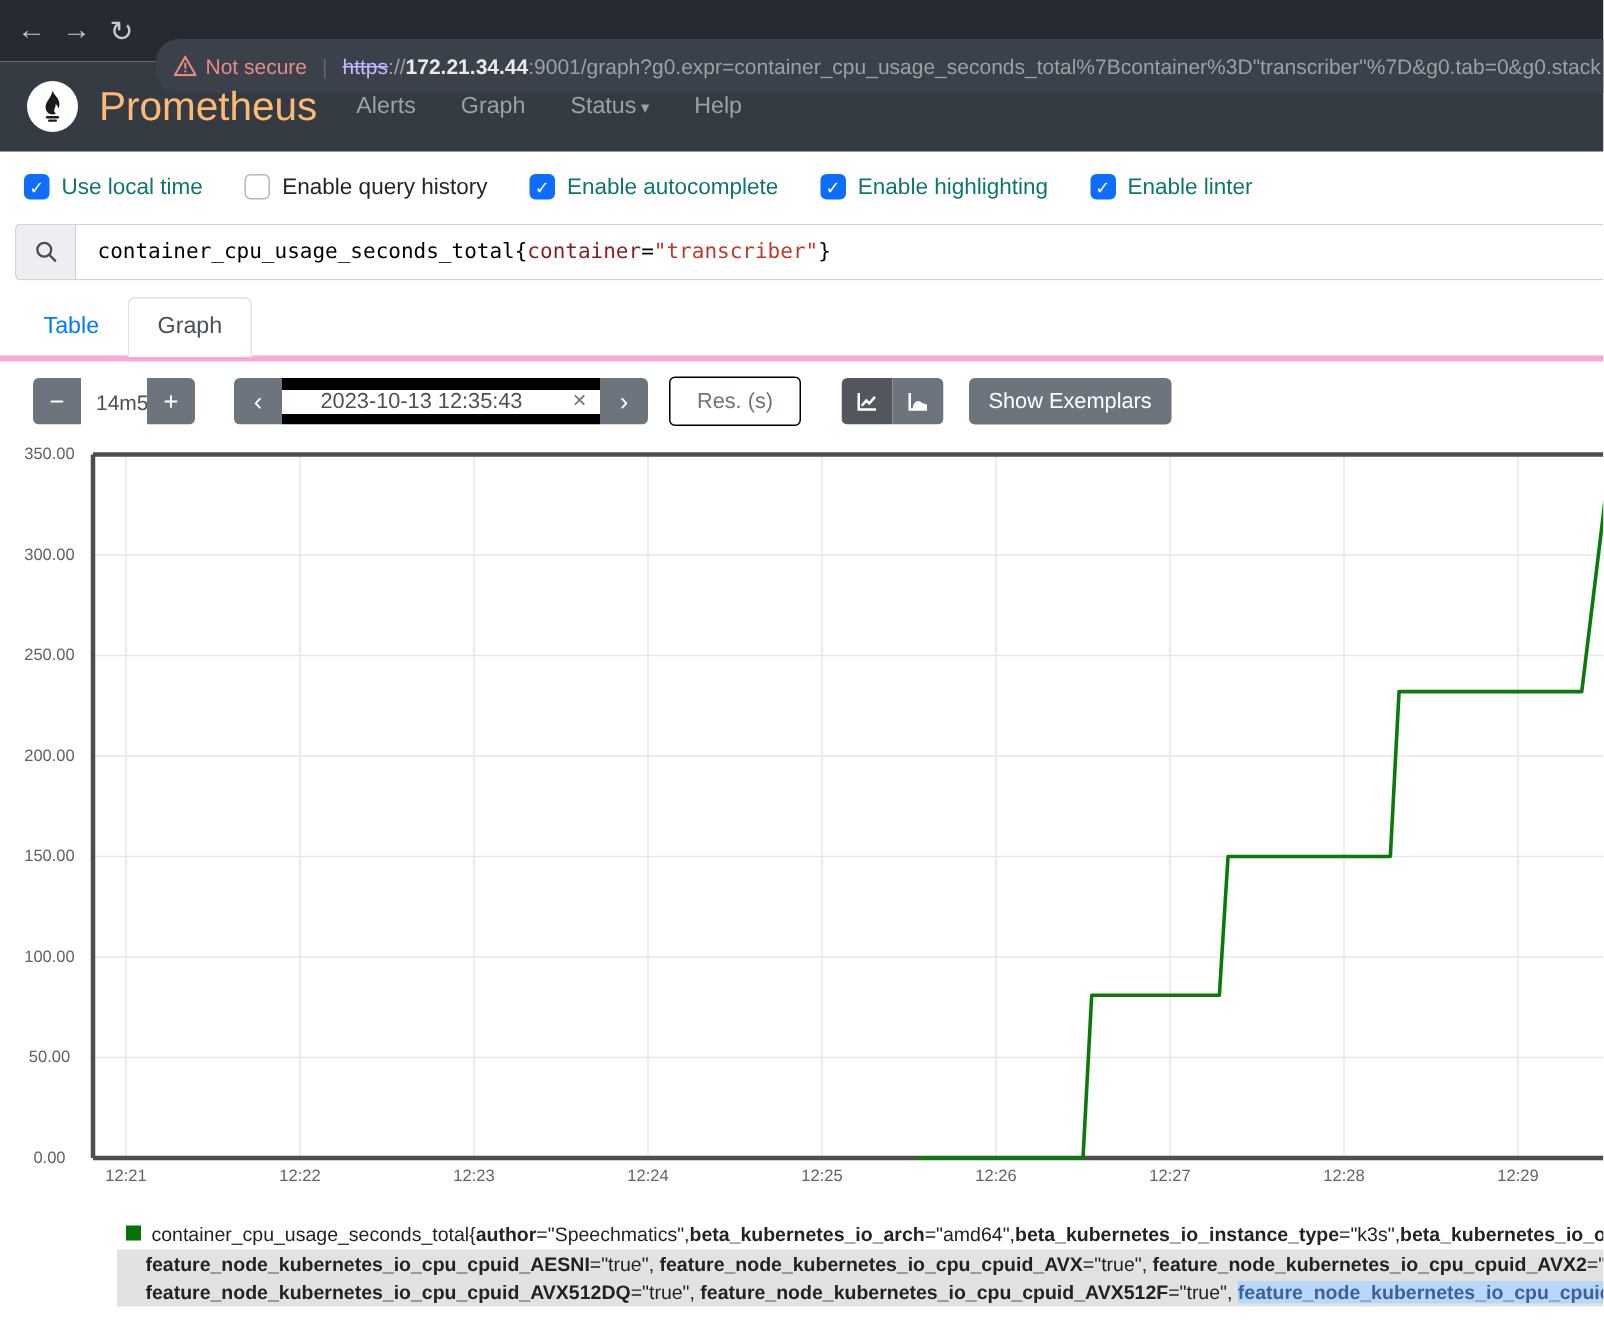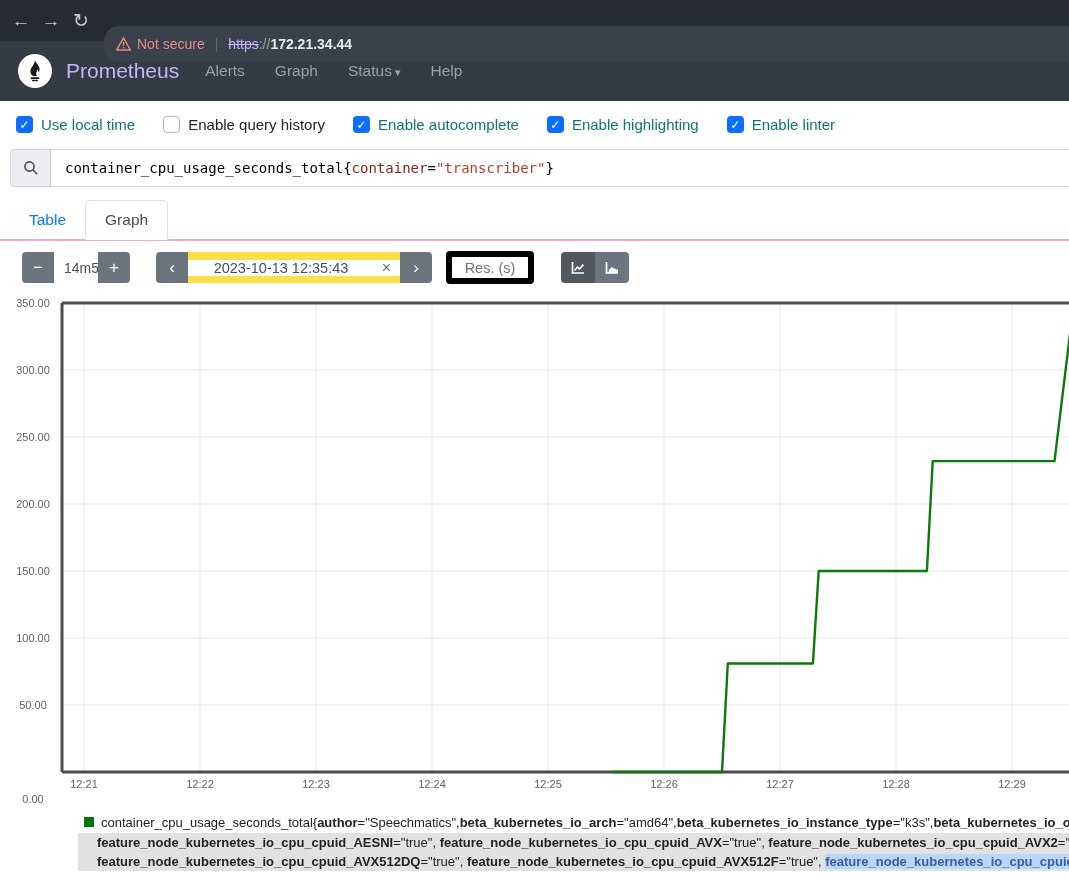--- a/index.html
+++ b/index.html
@@ -14,21 +14,21 @@
   .warn-wrap { display:flex; align-items:center; gap:6px; color:#e98b85; }
   .pill-sep { color:#5d6570; margin:0 10px; }
   .u-https { color:#c4b5fd; text-decoration:line-through; }
   .u-dim { color:#9aa0a6; }
   .u-host { color:#e8eaed; font-weight:bold; }
 
   
   .navbar { height:60px; background:#353b43; display:flex; align-items:center; padding:0 18px; }
   .logo { width:34px; height:34px; border-radius:50%; background:#fff; display:flex; align-items:center;
           justify-content:center; margin-right:14px; }
-  .brand { color:#c4b5fd; font-size:21px; }
+  .brand { color:#fdba74; font-size:27px; }
   .nav-links { display:flex; margin-left:26px; gap:30px; }
   .nav-link { color:#9aa1a9; font-size:15.5px; cursor:pointer; }
   .caret { font-size:11px; margin-left:3px; }
 
   
   .options-row { padding:15px 16px 14px 16px; display:flex; gap:28px; align-items:center; font-size:15px; }
   .opt { display:flex; align-items:center; gap:8px; cursor:pointer; }
   .cb { width:17px; height:17px; border-radius:4px; display:flex; align-items:center; justify-content:center; }
   .cb.on { background:#0d6efd; color:#fff; font-size:12px; }
   .cb.off { background:#fff; border:1px solid #b1b7be; }
@@ -38,40 +38,40 @@
   
   .query-row { margin:2px 0 0 10px; display:flex; height:38px; border:1px solid #ced4da; border-radius:4px 0 0 4px; border-right:none; }
   .search-addon { width:40px; background:#eceef1; border-right:1px solid #ced4da; border-radius:4px 0 0 4px;
                   display:flex; align-items:center; justify-content:center; }
   .query-input { flex:1; display:flex; align-items:center; padding-left:14px; background:#fff;
                  font-family:"DejaVu Sans Mono", monospace; font-size:14px; color:#000; white-space:pre; }
   .q-label { color:#8b2020; }
   .q-string { color:#c0392b; }
 
   
-  .tabs { margin-top:12px; padding:0 10px; border-bottom:2px solid #f9a8d4; display:flex; align-items:flex-end; height:42px; }
+  .tabs { margin-top:12px; padding:0 10px; border-bottom:4px solid #f9a8d4; display:flex; align-items:flex-end; height:42px; }
   .tab { padding:10px 19px; font-size:15.5px; cursor:pointer; }
   .tab.inactive { color:#007bff; }
   .tab.active { color:#495057; background:#fff; border:1px solid #dee2e6; border-bottom:1px solid #fff;
                 border-radius:5px 5px 0 0; margin-bottom:-1px; }
 
   
   .controls { padding:10px 0 8px 22px; display:flex; align-items:center; }
   .btn { background:#6c757d; color:#fff; border:none; height:31px; display:flex; align-items:center;
          justify-content:center; cursor:pointer; font-family:inherit; }
   .grp { display:flex; height:31px; border-radius:4px; overflow:hidden; }
   .grp .btn { width:32px; font-size:17px; }
   .dur-input { width:44px; border:none; outline:none; text-align:left; padding-left:10px; font-size:14px;
                color:#495057; font-family:inherit; }
   .time-grp { margin-left:26px; }
-  .time-box { position:relative; width:212px; background:#fde047; display:flex; align-items:center; justify-content:center; }
+  .time-box { position:relative; width:212px; background:#000000; display:flex; align-items:center; justify-content:center; }
   .time-input { width:100%; border:none; outline:none; text-align:center; font-size:14.5px; color:#495057;
                 font-family:inherit; padding-right:26px; }
   .clear-x { position:absolute; right:9px; color:#6c757d; font-size:16px; cursor:pointer; }
-  .res-input { margin-left:14px; width:88px; height:33px; border:6px solid #000000; border-radius:4px;
+  .res-input { margin-left:14px; width:88px; height:33px; border:1px solid #000000; border-radius:4px;
                text-align:center; font-size:14.5px; font-family:inherit; color:#495057; outline:none; }
   .res-input::placeholder { color:#6c757d; }
   .toggle-grp { margin-left:27px; }
   .toggle-grp .btn { width:34px; }
   .btn.active-t { background:#51575d; }
   .exemplars-btn { margin-left:17px; border-radius:4px; padding:0 13px; font-size:14.5px; }
 
   
   .chart-region { position:relative; width:1069px; height:505px; margin-top:2px; }
   .chart-region svg { position:absolute; left:0; top:0; }
@@ -100,20 +100,21 @@
         <path d="M8 1 L15.4 14 H0.6 Z" fill="none" stroke="#e98b85" stroke-width="1.5"></path>
         <rect x="7.3" y="5.2" width="1.5" height="4.2" fill="#e98b85"></rect>
         <rect x="7.3" y="10.6" width="1.5" height="1.5" fill="#e98b85"></rect>
       </svg>
       <span>Not secure</span>
     </span>
     <span class="pill-sep">|</span>
     <span class="u-https">https</span>
     <span class="u-dim">://</span>
     <span class="u-host">172.21.34.44</span>
+    <span class="u-dim">:9001/graph?g0.expr=container_cpu_usage_seconds_total%7Bcontainer%3D"transcriber"%7D&amp;g0.tab=0&amp;g0.stack</span>
   </div>
 </div>
 
 <nav class="navbar">
   <span class="logo">
     <svg width="24" height="24" viewBox="0 0 24 24">
       <path d="M12 1.5c1.2 3.2 4.6 4.8 4.6 9 0 1.1-.25 2.1-.7 2.9-.25-1.5-1.05-2.5-1.8-3 .25 2.1-1 2.8-1 4.5 0 .85.55 1.5 1.35 1.6-.7.5-1.6.8-2.45.8-2.7 0-4.6-2-4.6-4.9 0-3.9 3.5-5.5 4.6-10.9z" fill="#1b1b1b"></path>
       <rect x="7.6" y="18.3" width="8.8" height="1.7" rx=".85" fill="#1b1b1b"></rect>
       <rect x="9" y="20.7" width="6" height="1.5" rx=".75" fill="#1b1b1b"></rect>
     </svg>
@@ -187,20 +188,21 @@
         <path d="M4.5 10.5l3-3.4 2 1.9 3.8-4.4" stroke="#fff" stroke-width="1.7" fill="none"></path>
       </svg>
     </button>
     <button class="btn">
       <svg width="16" height="16" viewBox="0 0 16 16">
         <path d="M2.5 2v11h11.5" stroke="#fff" stroke-width="1.7" fill="none"></path>
         <path d="M4.5 13c0-3.4 1.8-5.6 3.6-5.6 1.8 0 2 1.7 5.9 2.3V13z" fill="#fff"></path>
       </svg>
     </button>
   </div>
+  <button class="btn exemplars-btn">Show Exemplars</button>
 </div>
 
 <div class="chart-region" id="chart-region">
     <svg width="1069" height="505">
       <line x1="84" y1="9" x2="84" y2="478" stroke="#e7e7e7" stroke-width="1"></line>
       <line x1="200" y1="9" x2="200" y2="478" stroke="#e7e7e7" stroke-width="1"></line>
       <line x1="316" y1="9" x2="316" y2="478" stroke="#e7e7e7" stroke-width="1"></line>
       <line x1="432" y1="9" x2="432" y2="478" stroke="#e7e7e7" stroke-width="1"></line>
       <line x1="548" y1="9" x2="548" y2="478" stroke="#e7e7e7" stroke-width="1"></line>
       <line x1="664" y1="9" x2="664" y2="478" stroke="#e7e7e7" stroke-width="1"></line>
@@ -218,21 +220,21 @@
       <line x1="62" y1="478" x2="1069" y2="478" stroke="#4d4d4d" stroke-width="3"></line>
       <path d="M611.8 478.0 L722.0 478.0 L727.8 369.5 L812.9 369.5 L818.7 277.0 L926.9 277.0 L932.7 167.1 L1054.5 167.1 L1070.0 39.8 " fill="none" stroke="#0a7a0a" stroke-width="2.4" stroke-linejoin="round"></path>
     </svg>
     <div class="ytick" style="top: 3px;">350.00</div>
     <div class="ytick" style="top: 70px;">300.00</div>
     <div class="ytick" style="top: 137px;">250.00</div>
     <div class="ytick" style="top: 204px;">200.00</div>
     <div class="ytick" style="top: 271px;">150.00</div>
     <div class="ytick" style="top: 338px;">100.00</div>
     <div class="ytick" style="top: 405px;">50.00</div>
-    <div class="ytick" style="top: 472px; margin-top: 27px;">0.00</div>
+    <div class="ytick" style="top: 472px;">0.00</div>
     <div class="xtick" style="left: 59px;">12:21</div>
     <div class="xtick" style="left: 175px;">12:22</div>
     <div class="xtick" style="left: 291px;">12:23</div>
     <div class="xtick" style="left: 407px;">12:24</div>
     <div class="xtick" style="left: 523px;">12:25</div>
     <div class="xtick" style="left: 639px;">12:26</div>
     <div class="xtick" style="left: 755px;">12:27</div>
     <div class="xtick" style="left: 871px;">12:28</div>
     <div class="xtick" style="left: 987px;">12:29</div>
   </div>

